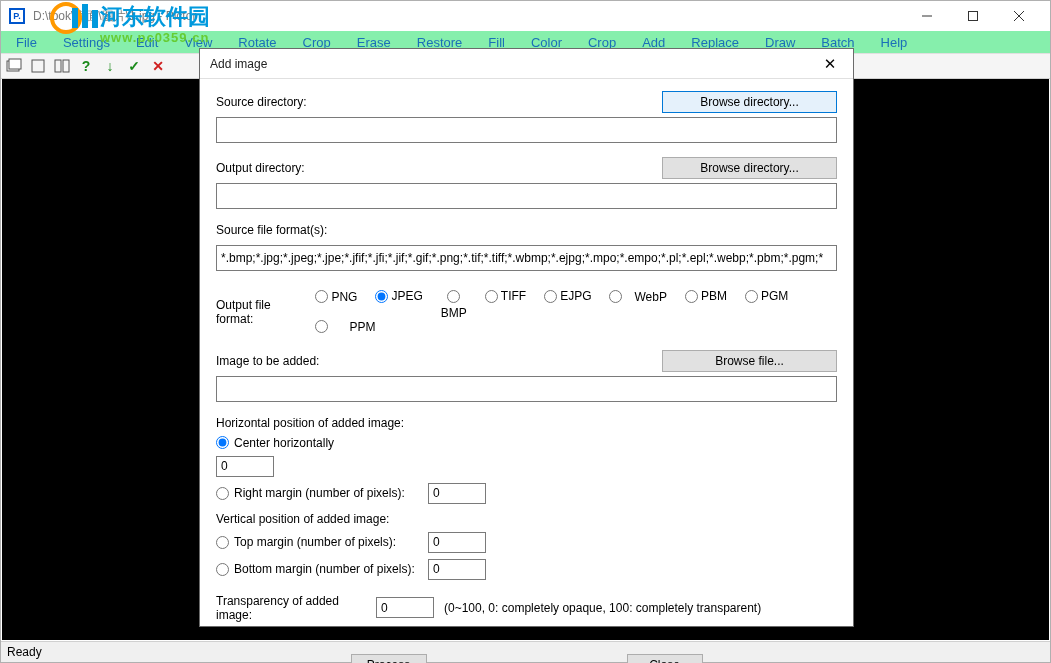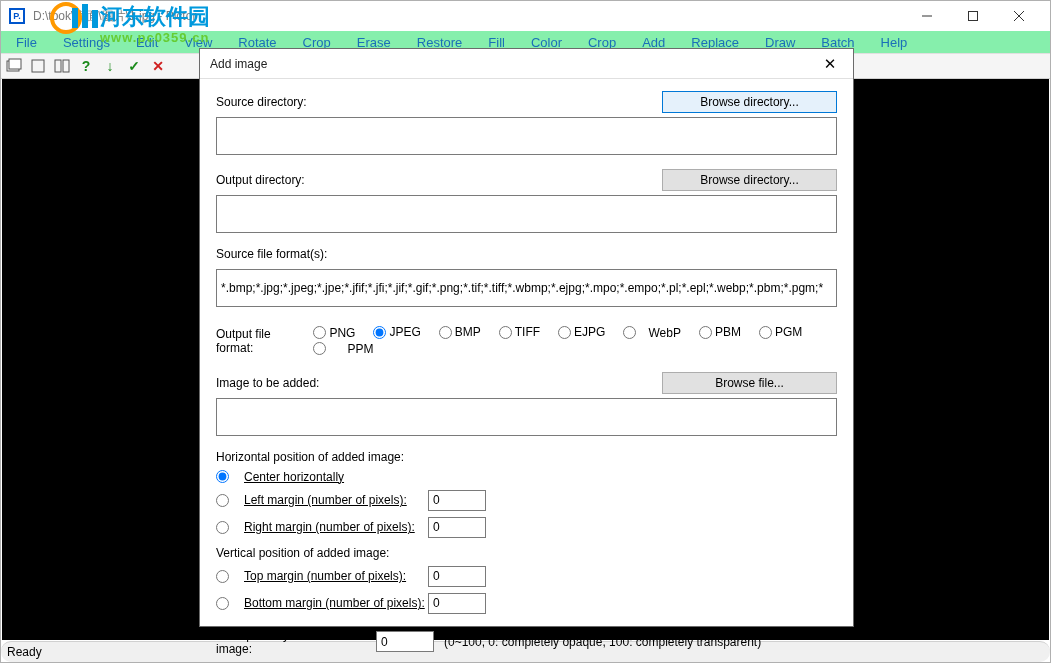--- a/index.html
+++ b/index.html
@@ -15,50 +15,50 @@
 .win-btn svg { width: 10px; height: 10px; }
 
 .menubar { height: 22px; display: flex; align-items: center; padding: 0 6px; background: #86efac; gap: 8px; }
 .menu-item { font-size: 13px; color: #1a6fb8; padding: 2px 9px; cursor: default; }
 
 .toolbar { height: 26px; display: flex; align-items: center; padding: 0 4px; gap: 6px; border-top: 1px solid #e0e0e0; border-bottom: 1px solid #d0d0d0; background: #f5f5f5; }
 .tool-icon { width: 18px; height: 18px; display: flex; align-items: center; justify-content: center; font-size: 14px; }
 
 .canvas-area { position: absolute; top: 78px; left: 1px; right: 1px; bottom: 22px; background: #000; }
 
-.statusbar { position: absolute; bottom: 0; left: 0; right: 0; height: 21px; background: #f0f0f0; border-top: 1px solid #d0d0d0; display: flex; align-items: center; padding: 0 6px; font-size: 12px; border-radius: 10px; }
+.statusbar { position: absolute; bottom: 0; left: 0; right: 0; height: 21px; background: #f0f0f0; border-top: 1px solid #d0d0d0; display: flex; align-items: center; padding: 0 6px; font-size: 12px; }
 
 
 .watermark { position: absolute; top: 2px; left: 2px; z-index: 5; pointer-events: none; padding-left: 48px; }
 .watermark-txt1 { font-size: 22px; font-weight: bold; color: #0099dd; }
 .watermark-url { font-size: 13px; color: #66cc33; font-weight: bold; letter-spacing: 1px; margin-top: -4px; margin-left: 50px; }
 
 
 .dialog { position: absolute; top: 48px; left: 199px; width: 655px; height: 579px; background: #fff; border: 1px solid #6b6b6b; z-index: 10; box-shadow: none; }
 .dialog-titlebar { height: 30px; display: flex; align-items: center; padding: 0 10px; border-bottom: 1px solid #e0e0e0; }
 .dialog-title { flex: 1; font-size: 12px; color: #222; }
 .dialog-close { width: 26px; height: 26px; display: flex; align-items: center; justify-content: center; font-size: 15px; cursor: default; }
 .dialog-body { padding: 12px 16px 14px 16px; font-size: 12px; color: #000; }
 
 .row { display: flex; align-items: center; margin-bottom: 4px; }
 .label { font-size: 12px; }
 .spacer { flex: 1; }
 
 .btn { background: #e1e1e1; border: 1px solid #adadad; font-size: 12px; padding: 2px 0; text-align: center; cursor: default; height: 22px; line-height: 16px; }
 .btn-browse { width: 175px; }
 .btn-browse.active { border: 1px solid #0078d7; background: #e5f1fb; }
-.input-full { width: 100%; height: 38px; border: 1px solid #7a7a7a; padding: 0 4px; font-size: 12px; background: #fff; }
+.input-full { width: 100%; height: 26px; border: 1px solid #7a7a7a; padding: 0 4px; font-size: 12px; background: #fff; }
 .input-small { width: 58px; height: 21px; border: 1px solid #7a7a7a; padding: 0 4px; font-size: 12px; text-align: left; }
 
 .radio-row { display: flex; align-items: center; gap: 6px; margin-top: 4px; }
 .radio-row label { display: flex; align-items: center; gap: 4px; font-size: 12px; margin-right: 14px; }
 input[type=radio] { width: 13px; height: 13px; margin: 0; }
 
 .opt-row { display: flex; align-items: center; margin-top: 6px; }
-.opt-row .rlabel { display: flex; align-items: center; gap: 15px; font-size: 12px; width: 212px; text-decoration: underline; }
+.opt-row .rlabel { display: flex; align-items: center; gap: 5px; font-size: 12px; width: 212px; }
 .opt-row .input-small { margin-left: 0; }
 
 .section-gap { height: 14px; }
 .section-gap-sm { height: 8px; }
 
 .footer-btns { display: flex; justify-content: center; gap: 200px; margin-top: 32px; }
 .btn-action { width: 76px; }
 
 .hint { font-size: 12px; margin-left: 10px; }
 </style>
@@ -184,21 +184,21 @@
     <div class="section-gap"></div>
 
     <div class="radio-row">
       <span class="label" style="margin-right:6px;">Output file format:</span>
       <span id="outfmt-radios"><label style="display: inline-flex; align-items: flex-start; gap: 3px; margin-right: 18px; font-size: 12px;">
             <input type="radio" name="ofmt" style="">
             <span>PNG</span>
           </label><label style="display: inline-flex; align-items: center; gap: 3px; margin-right: 18px; font-size: 12px;">
             <input type="radio" name="ofmt" checked="" style="">
             <span>JPEG</span>
-          </label><label style="display: inline-flex; align-items: center; gap: 3px; margin-right: 18px; font-size: 12px;">
+          </label><label style="display: inline-flex; align-items: center; gap: 3px; margin-right: 18px; font-size: 12px; flex-direction: column;">
             <input type="radio" name="ofmt" style="">
             <span>BMP</span>
           </label><label style="display: inline-flex; align-items: center; gap: 3px; margin-right: 18px; font-size: 12px;">
             <input type="radio" name="ofmt" style="">
             <span>TIFF</span>
           </label><label style="display: inline-flex; align-items: center; gap: 3px; margin-right: 18px; font-size: 12px;">
             <input type="radio" name="ofmt" style="">
             <span>EJPG</span>
           </label><label style="display: inline-flex; align-items: flex-start; gap: 12px; margin-right: 18px; font-size: 12px;">
             <input type="radio" name="ofmt" style="">
@@ -229,24 +229,20 @@
     <div class="row">
         <span class="label">Horizontal position of added image:</span>
       </div>
     <div class="opt-row">
         <label class="rlabel">
           <input type="radio" name="hpos" checked="" style="">
           <span>Center horizontally</span>
         </label>
       </div>
     <div class="opt-row">
-        <label class="rlabel">
-          <input type="radio" name="hpos" style="">
-          <span>Left margin (number of pixels):</span>
-        </label>
         <input class="input-small" value="0" style="">
       </div>
     <div class="opt-row">
         <label class="rlabel">
           <input type="radio" name="hpos" style="">
           <span>Right margin (number of pixels):</span>
         </label>
         <input class="input-small" value="0" style="">
       </div>
 

